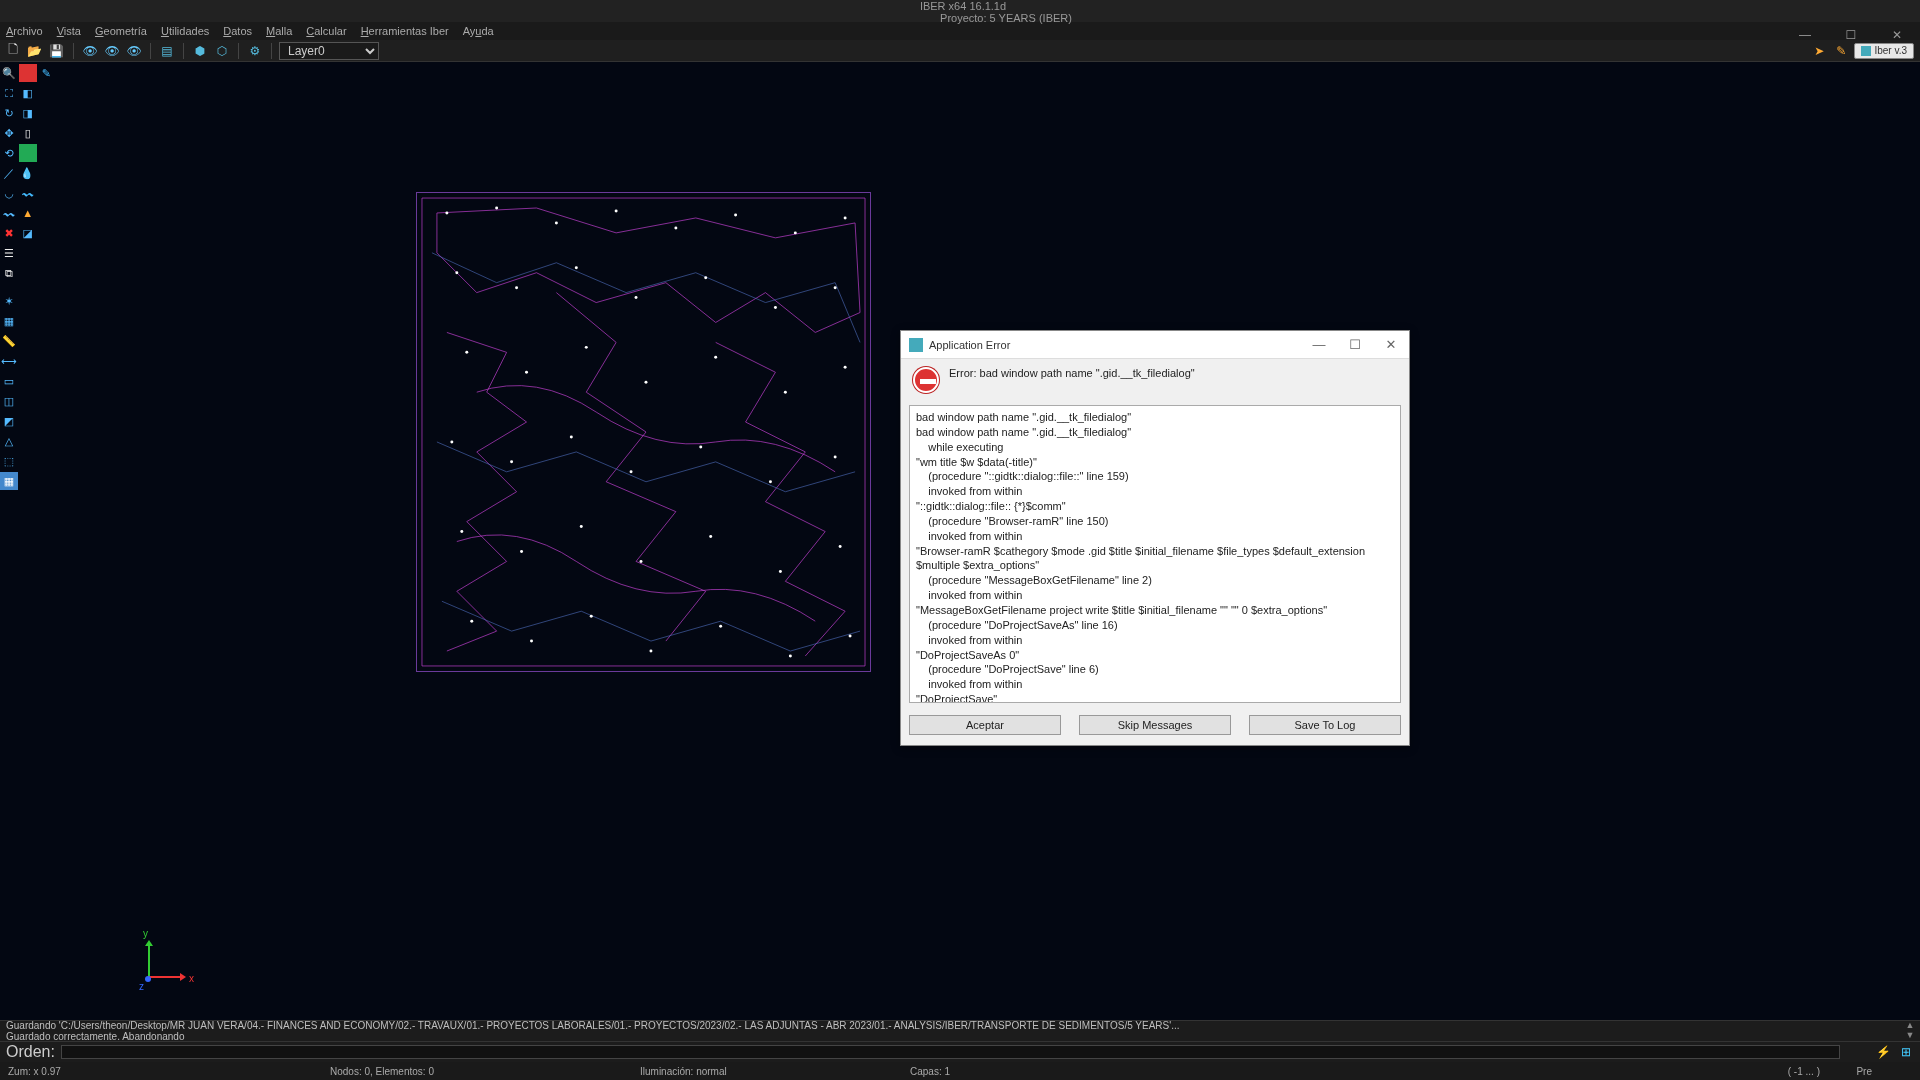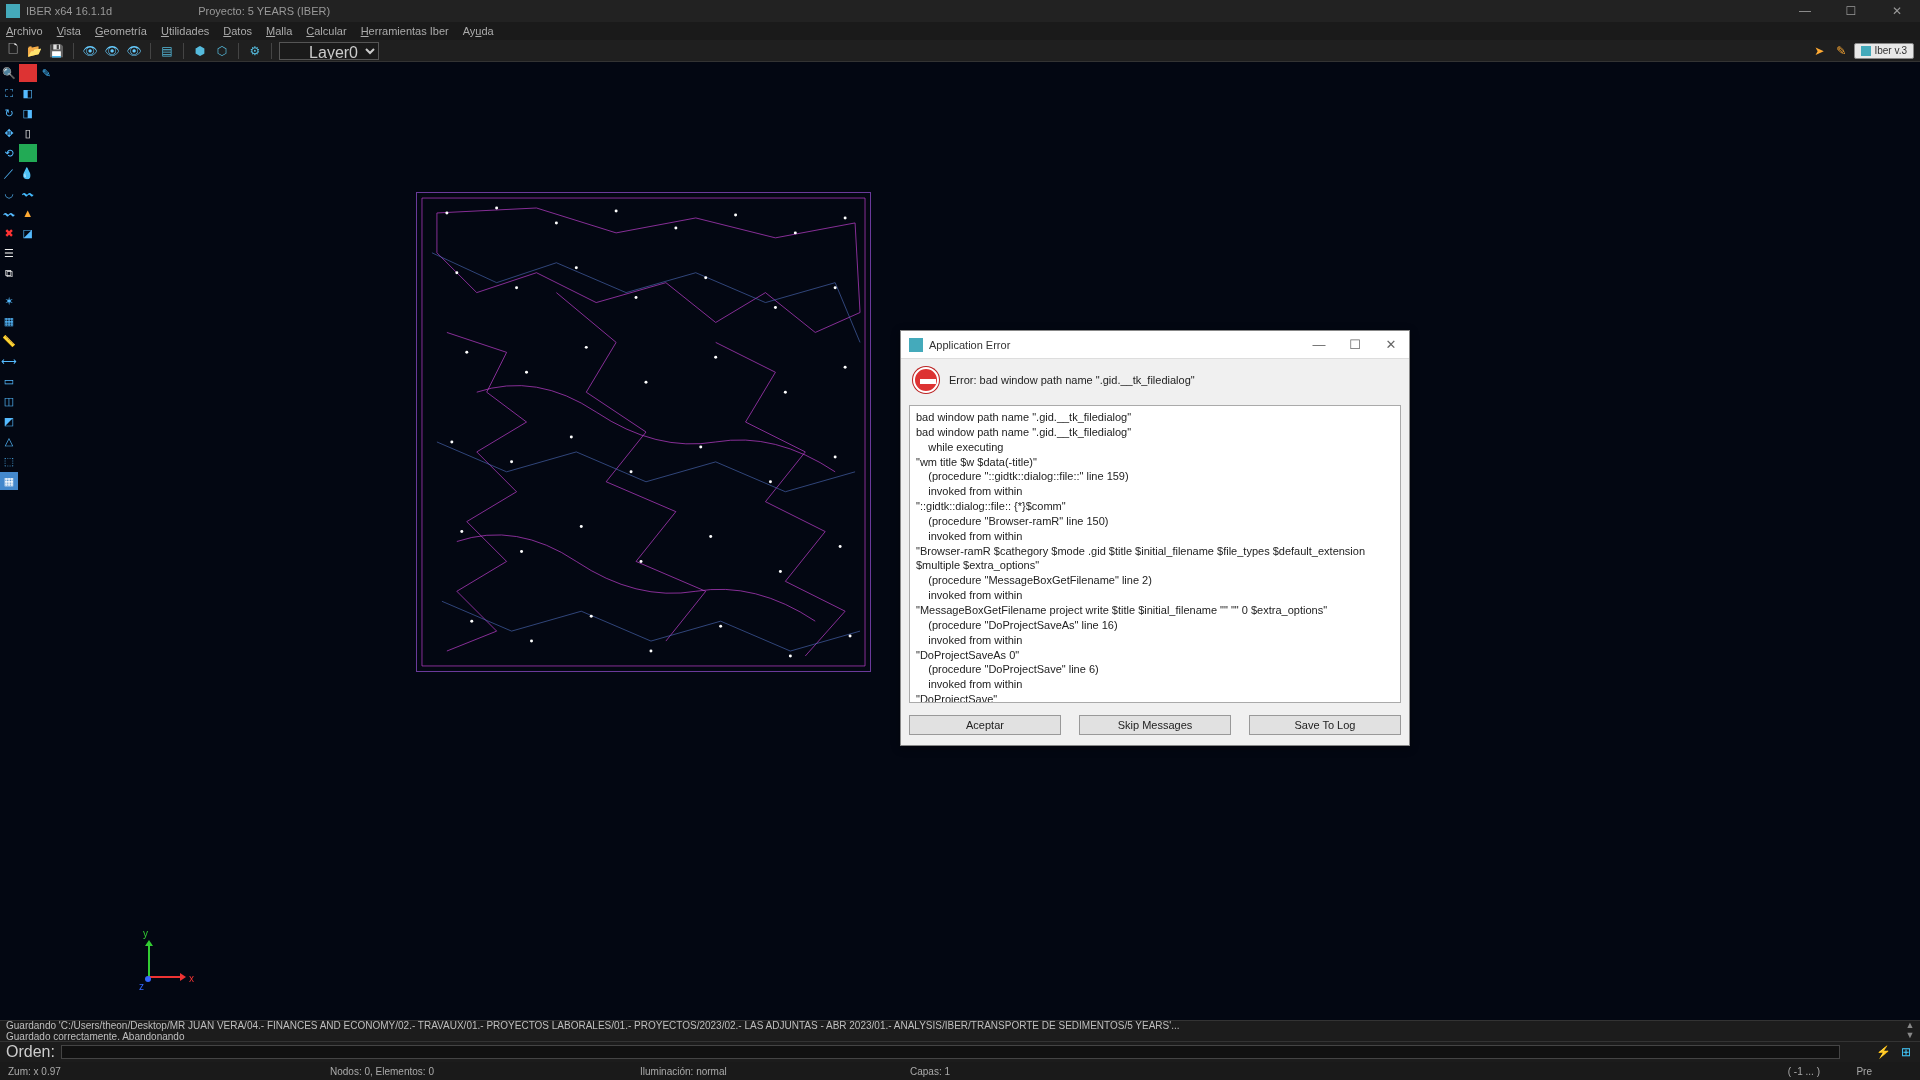--- a/index.html
+++ b/index.html
@@ -1,35 +1,35 @@
 <!DOCTYPE html>
 <html><head>
 <meta charset="utf-8">
 <style>
 * { margin: 0; padding: 0; box-sizing: border-box; }
 body { font-family: "Segoe UI", Tahoma, sans-serif; font-size: 11px; background: #0a0e1a; color: #c0c0c0; width: 1920px; height: 1080px; overflow: hidden; position: relative; }
 
 
-.title-bar { height: 22px; background: #222; display: flex; align-items: center; padding-left: 6px; color: #888; }
+.title-bar { height: 22px; background: #222; display: flex; align-items: center; padding-left: 6px; color: #888; flex-direction: column; }
 .title-bar .app-icon { width: 14px; height: 14px; background: #4ab; margin-right: 6px; }
 .title-bar .app-title { color: #999; }
 .title-bar .project { margin-left: 86px; color: #999; }
 .title-bar .win-controls { margin-left: auto; display: flex; }
 .title-bar .win-controls div { width: 46px; height: 22px; display: flex; align-items: center; justify-content: center; color: #999; font-size: 12px; }
 
 
 .menu-bar { height: 18px; background: #1a1a1a; display: flex; align-items: center; padding-left: 6px; gap: 14px; color: #aaa; }
 .menu-bar span { cursor: default; }
 .menu-bar span u { text-decoration: underline; }
 
 
 .toolbar { height: 22px; background: #1f1f1f; display: flex; align-items: center; padding-left: 4px; gap: 4px; border-bottom: 1px solid #333; }
 .toolbar .tbtn { width: 18px; height: 18px; display: flex; align-items: center; justify-content: center; font-size: 12px; color: #6cf; }
 .toolbar .sep { width: 1px; height: 16px; background: #444; margin: 0 3px; }
-.toolbar .layer-select { background: #1a1a1a; color: #ccc; border: 1px solid #555; height: 18px; width: 100px; font-size: 16px; padding: 0 4px; text-align: right; }
+.toolbar .layer-select { background: #1a1a1a; color: #ccc; border: 1px solid #555; height: 18px; width: 100px; font-size: 12px; padding: 0 4px; }
 .toolbar .right-tools { margin-left: auto; display: flex; align-items: center; gap: 4px; padding-right: 6px; }
 .toolbar .iber-badge { background: #e8e8e8; color: #333; border: 1px solid #888; padding: 0 6px; height: 16px; font-size: 10px; display: flex; align-items: center; gap: 3px; border-radius: 2px; }
 .toolbar .iber-badge .logo { width: 10px; height: 10px; background: #4ab; }
 
 
 .main { position: absolute; top: 62px; left: 0; right: 0; bottom: 58px; background: #030712; }
 
 
 .side-tools { position: absolute; top: 0; left: 0; width: 56px; height: 100%; display: flex; }
 .side-col { width: 20px; display: flex; flex-direction: column; gap: 2px; padding-top: 2px; }
@@ -55,21 +55,21 @@
 .axis .lbl-y { position: absolute; left: 2px; top: -4px; color: #3c3; font-size: 10px; }
 .axis .lbl-x { position: absolute; left: 48px; bottom: 8px; color: #e33; font-size: 10px; }
 .axis .lbl-z { position: absolute; left: -2px; bottom: 0px; color: #36f; font-size: 10px; }
 
 
 .dialog { position: absolute; left: 900px; top: 268px; width: 510px; background: #f0f0f0; border: 1px solid #888; color: #333; box-shadow: 0 2px 8px rgba(0,0,0,0.4); }
 .dialog .dlg-title { height: 28px; background: #fff; display: flex; align-items: center; padding-left: 8px; border-bottom: 1px solid #ddd; }
 .dialog .dlg-title .dlg-icon { width: 14px; height: 14px; background: #4ab; margin-right: 6px; }
 .dialog .dlg-title .spacer { flex: 1; }
 .dialog .dlg-title .wc { width: 36px; height: 28px; display: flex; align-items: center; justify-content: center; color: #666; font-size: 13px; }
-.dialog .dlg-head { display: flex; align-items: center; padding: 8px 12px; gap: 10px; }
+.dialog .dlg-head { display: flex; align-items: flex-start; padding: 8px 12px; gap: 10px; }
 .dialog .err-icon { width: 26px; height: 26px; background: #d33; border-radius: 50%; border: 2px solid #fff; position: relative; box-shadow: 0 0 0 1px #b22; }
 .dialog .err-icon::after { content:""; position:absolute; left: 5px; top: 10px; width: 16px; height: 5px; background:#fff; }
 .dialog .err-msg { font-size: 11px; color: #222; }
 .dialog .trace { margin: 4px 8px 8px 8px; border: 1px solid #aaa; background: #fff; height: 298px; overflow: auto; padding: 4px 6px; font-size: 11px; line-height: 1.35; white-space: pre-wrap; font-family: "Segoe UI", sans-serif; color: #222; position: relative; }
 .dialog .dlg-buttons { display: flex; gap: 18px; padding: 4px 8px 10px 8px; }
 .dialog .dlg-buttons button { flex: 1; height: 20px; background: #e1e1e1; border: 1px solid #999; font-size: 11px; color: #222; }
 
 
 .log-panel { position: absolute; left: 0; right: 0; bottom: 38px; height: 22px; background: #1c1c1c; border-top: 1px solid #333; border-bottom: 1px solid #333; color: #bfbfbf; font-size: 10px; padding: 8px 6px; display:flex; flex-direction: column; justify-content: center; line-height: 1.1; }
 .log-panel .scroll-ctrl { position: absolute; right: 2px; top: 0; width: 16px; height: 100%; display: flex; flex-direction: column; align-items: center; justify-content: space-between; color: #888; font-size: 9px;}

